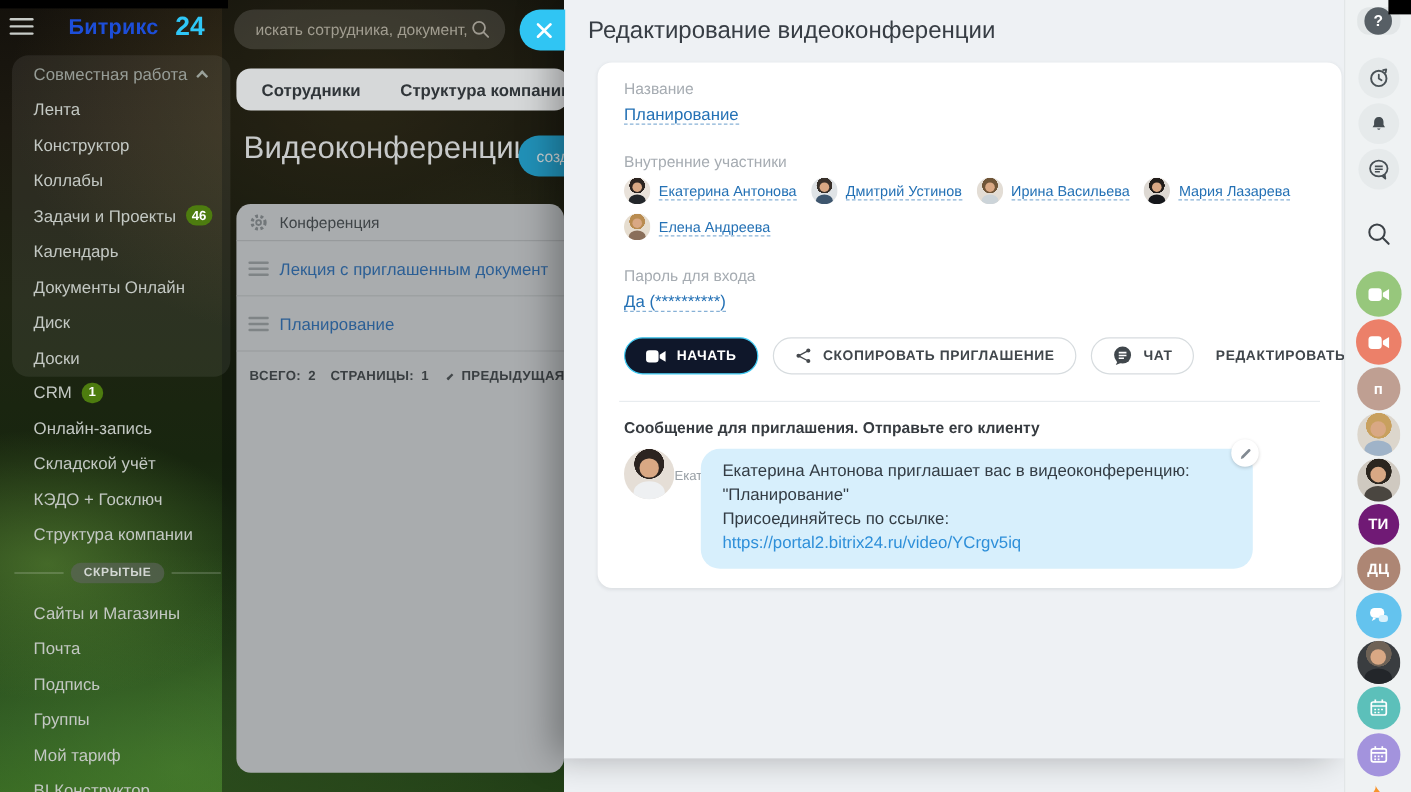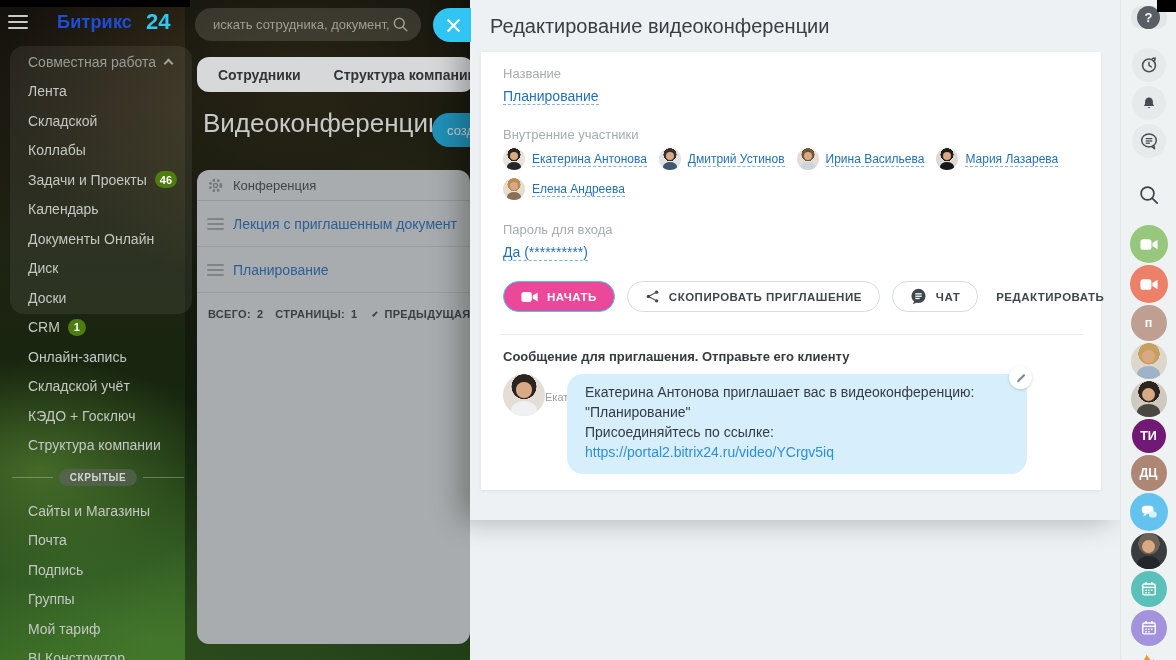--- a/index.html
+++ b/index.html
@@ -60,26 +60,26 @@
   .g-row .g-link{font-size:14px;color:#2c5f95;white-space:nowrap;}
   .drag{width:17px;display:flex;flex-direction:column;gap:3px;flex:none;}
   .drag i{height:2px;background:#7f8486;border-radius:1px;}
   .g-foot{height:42px;display:flex;align-items:center;padding:0 11px;gap:6px;font-size:11px;font-weight:bold;
     color:#3a3f42;letter-spacing:.3px;white-space:nowrap;}
   .g-foot .gap{width:28px;}
   .prev-chev{width:6px;height:6px;border-left:2px solid #43484b;border-bottom:2px solid #43484b;transform:rotate(45deg);
     display:inline-block;margin:0 3px 0 10px;}
 
   
-  .panel{position:absolute;left:470px;top:0;width:650px;height:520px;background:#eef1f4;z-index:5;
+  .panel{position:absolute;left:470px;top:0;width:650px;height:632px;background:#eef1f4;z-index:5;
     box-shadow:-10px 0 28px rgba(0,0,0,.30);}
   .panel-close{position:absolute;left:-37px;top:8px;width:38px;height:34px;background:#30c5f3;border:none;
     border-radius:17px 0 0 17px;cursor:pointer;display:flex;align-items:center;justify-content:center;padding-right:3px;}
   .panel-title{position:absolute;left:20px;top:15px;font-size:20px;color:#373d44;font-weight:normal;margin:0;}
-  .panel-card{position:absolute;left:11px;top:52px;width:620px;min-height:402px;background:#fff;border-radius:0;
+  .panel-card{position:absolute;left:28px;top:52px;width:620px;min-height:402px;background:#fff;border-radius:12px;
     box-shadow:0 1px 3px rgba(70,80,90,.10);padding:14px 22px 16px;}
   .f-label{font-size:13px;color:#a6acb2;}
   .dlink{font-size:14px;color:#2471b5;text-decoration:none;border-bottom:1px dashed rgba(36,113,181,.55);cursor:pointer;white-space:nowrap;}
   .val-row{margin-top:6px;}
   .sec{margin-top:22px;}
   .participants{margin-top:6px;display:flex;flex-wrap:wrap;column-gap:12px;row-gap:8px;align-items:center;}
   .pp{display:flex;align-items:center;gap:7px;}
   .pp .dlink{font-size:12px;}
 
   .av{border-radius:50%;flex:none;position:relative;overflow:hidden;
@@ -92,21 +92,21 @@
   .av-ma{--hr:#221d1a;--cl:#15171b;--bg:#ddd8d2;}
   .av-el{--hr:#b98c50;--cl:#8a6f5a;--bg:#e6ddcf;}
   .av-ek-big{--hr:#2c2420;--cl:#eef0f2;--bg:#e5ded6;}
   .av-ph1{--hr:#c8a05e;--cl:#9fb3c8;--bg:#dcd6cc;}
   .av-ph2{--hr:#2c261f;--cl:#4a4640;--bg:#cfc9c0;}
   .av-ph3{--hr:#6e6256;--cl:#23262a;--bg:#3a3d40;}
 
   .btn-row{margin-top:20px;display:flex;align-items:center;gap:12px;}
   .btn{display:inline-flex;align-items:center;gap:9px;height:31px;padding:0 17px;border-radius:16px;
     font-size:11.5px;font-weight:bold;letter-spacing:.5px;color:#40464b;background:#fff;border:1px solid #d7dcdf;cursor:pointer;white-space:nowrap;}
-  .btn-start{background:#ec4899;border-color:#40cbf4;color:#fff;}
+  .btn-start{background:#0f172a;border-color:#40cbf4;color:#fff;}
   .btn-edit{border:none;background:transparent;padding:0 6px;}
   .hr{border:none;border-top:1px solid #e8ecef;margin:22px -4px 0;}
   .invite-h{margin-top:14px;font-size:13px;font-weight:bold;color:#363b40;}
   .msg-row{margin-top:10px;display:flex;align-items:flex-start;}
   .sender{display:flex;align-items:center;width:56px;flex:none;}
   .sender .cap{margin-top:4px;font-size:11px;color:#99a0a6;}
   .bubble{position:relative;margin-left:8px;background:#d7effc;border-radius:16px;padding:9px 18px 11px;max-width:460px;}
   .bubble p{margin:0;font-size:14px;line-height:1.42;color:#333c44;}
   .bubble a{color:#2e8fd9;text-decoration:none;cursor:pointer;}
   .pencil-btn{position:absolute;right:-5px;top:-8px;width:23px;height:23px;border-radius:50%;background:#fff;border:none;
@@ -147,21 +147,21 @@
     <div class="group-box"></div>
     <nav class="menu">
       <div class="m-item dim">
         <span>Совместная работа</span>
           <span class="chev-up"></span>
       </div>
       <div class="m-item">
           <span>Лента</span>
         </div>
       <div class="m-item">
-          <span>Складской</span>
+          <span>Конструктор</span>
         </div>
       <div class="m-item">
           <span>Коллабы</span>
         </div>
       <div class="m-item">
           <span>Задачи и Проекты</span>
           <span class="badge">46</span>
         </div>
       <div class="m-item">
           <span>Календарь</span>

